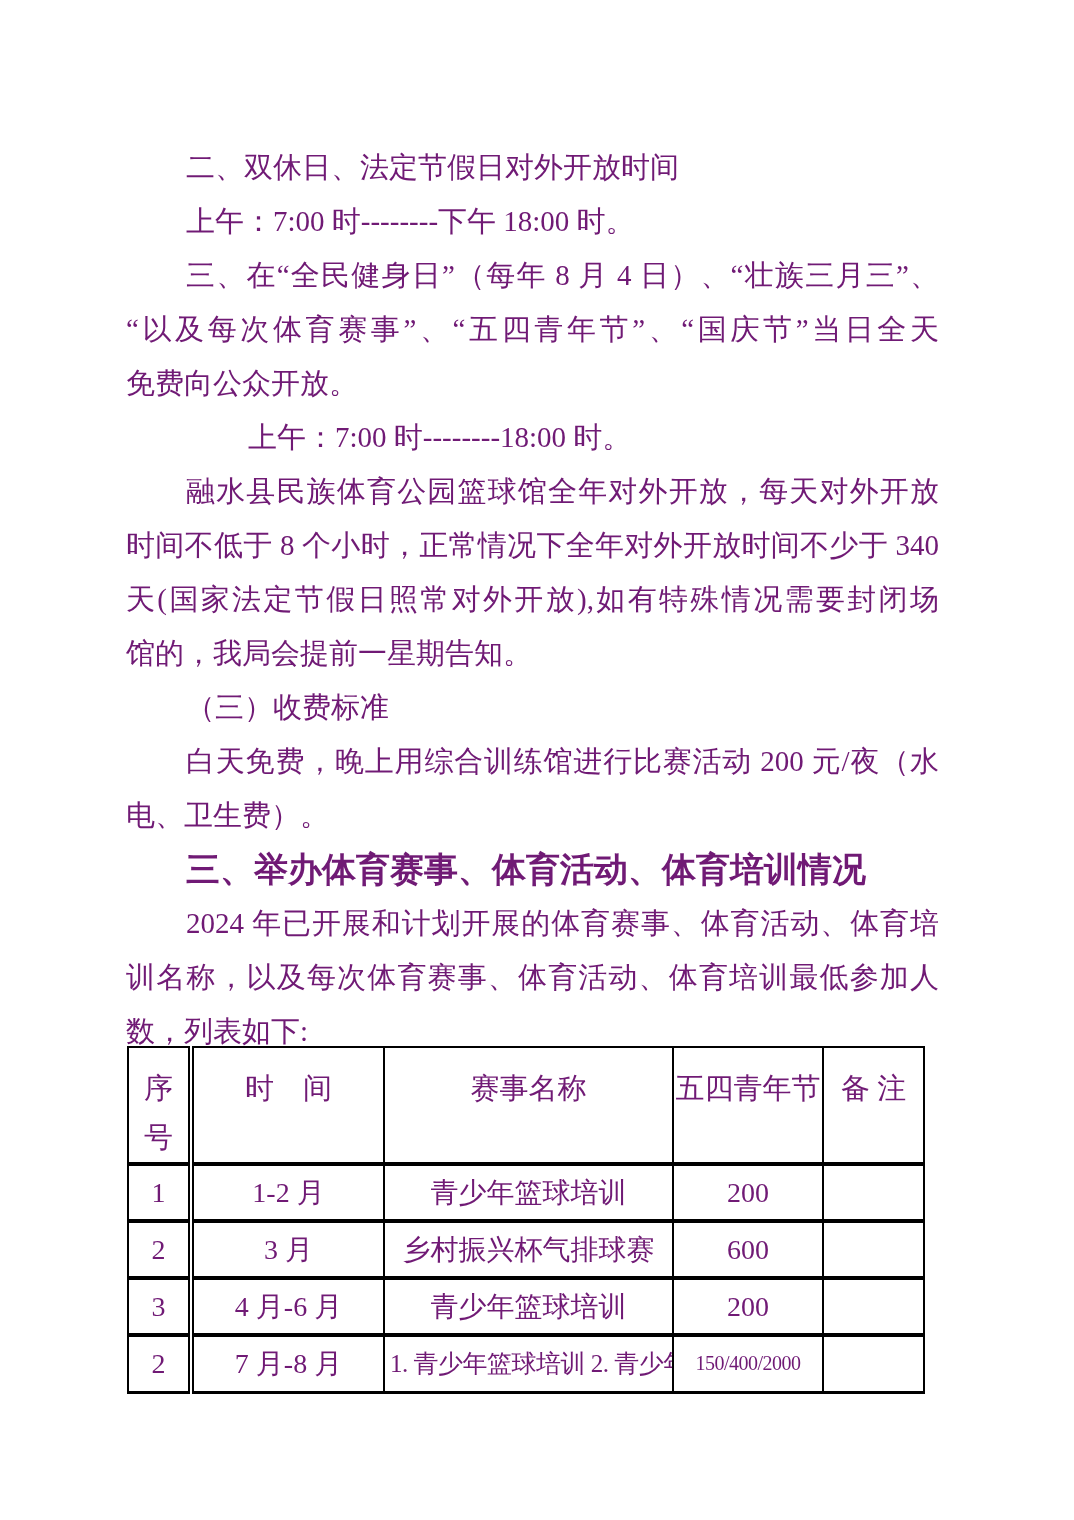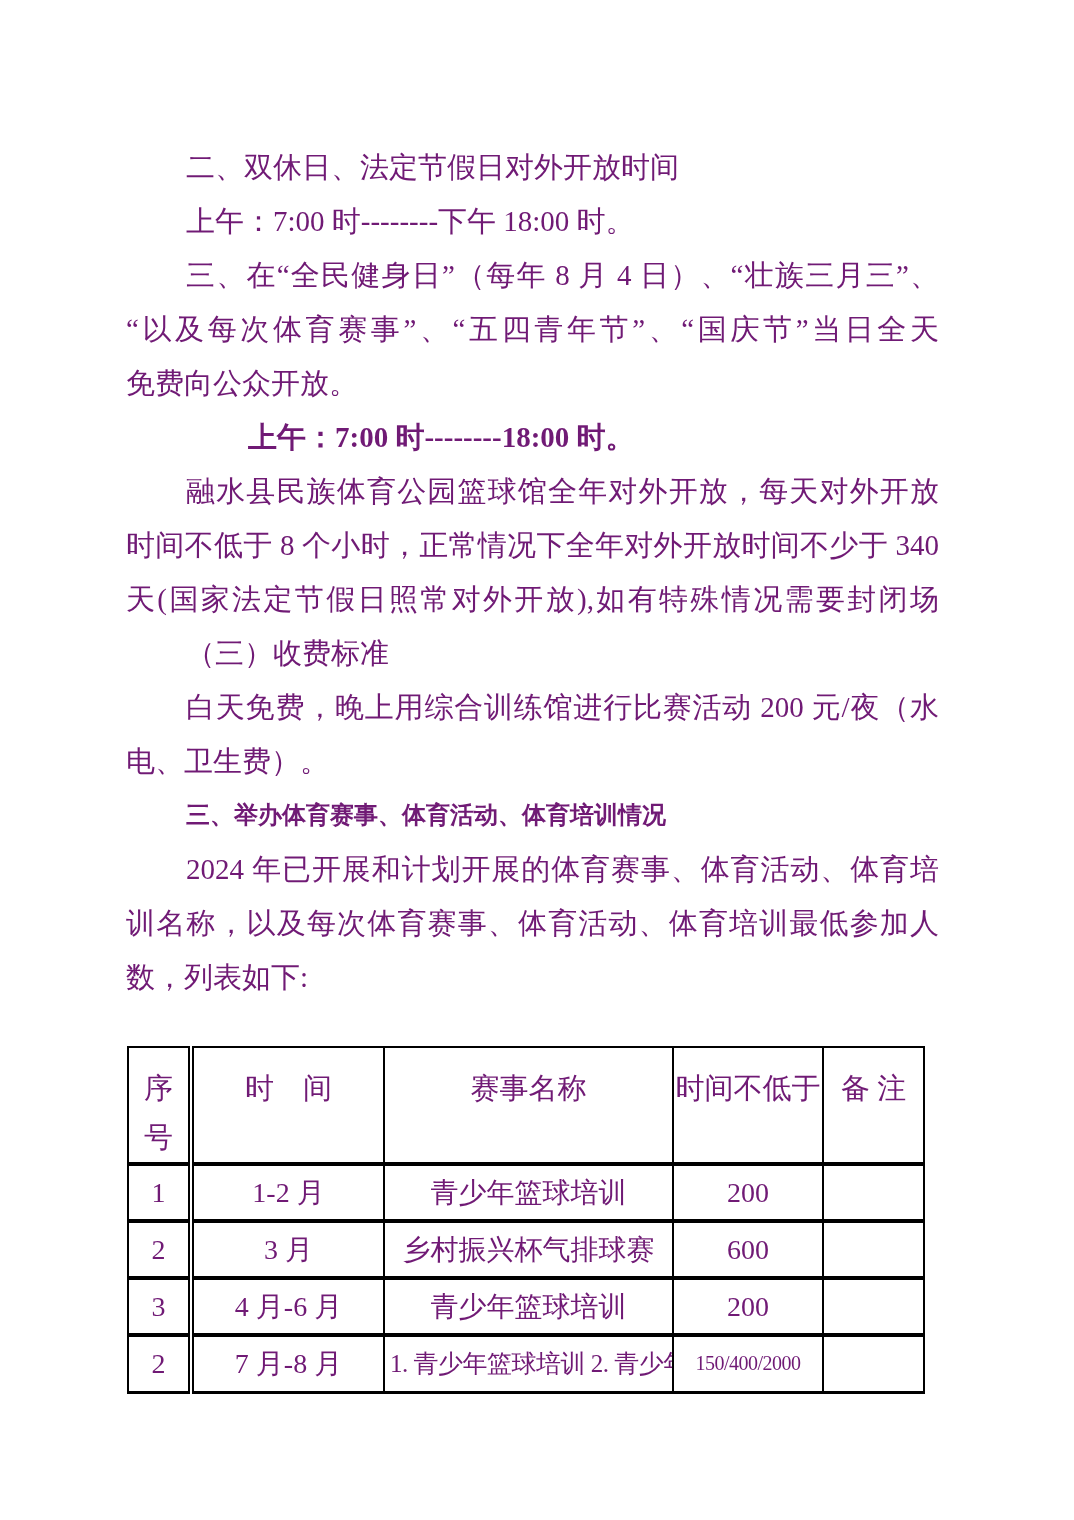--- a/index.html
+++ b/index.html
@@ -26,25 +26,25 @@
     white-space: pre;
   }
   .line.fill {
     white-space: normal;
     text-align: justify;
     text-align-last: justify;
     text-justify: inter-character;
   }
   .indent-0 { padding-left: 0; }
   .indent-2 { padding-left: 60px; }
-  .indent-4 { padding-left: 122px; font-weight: bold; }
+  .indent-4 { padding-left: 122px; }
   .line.bold {
     font-family: "Liberation Sans", "DejaVu Sans", sans-serif;
     font-weight: 700;
-    font-size: 24px;
+    font-size: 34px;
   }
   table.events-table {
     position: absolute;
     left: 127px;
     top: 1046px;
     width: 796px;
     border-collapse: collapse;
     table-layout: fixed;
     background: #ffffff;
   }
@@ -96,20 +96,21 @@
   <div class="body-text">
       <div class="line indent-2">二、双休日、法定节假日对外开放时间</div>
       <div class="line indent-2">上午：7:00 时--------下午 18:00 时。</div>
       <div class="line indent-2 fill">三、在“全民健身日”（每年 8 月 4 日）、“壮族三月三”、</div>
       <div class="line indent-0 fill">“以及每次体育赛事”、“五四青年节”、“国庆节”当日全天</div>
       <div class="line indent-0">免费向公众开放。</div>
       <div class="line indent-4">上午：7:00 时--------18:00 时。</div>
       <div class="line indent-2 fill">融水县民族体育公园篮球馆全年对外开放，每天对外开放</div>
       <div class="line indent-0 fill">时间不低于 8 个小时，正常情况下全年对外开放时间不少于 340</div>
       <div class="line indent-0 fill">天(国家法定节假日照常对外开放),如有特殊情况需要封闭场</div>
+      <div class="line indent-0">馆的，我局会提前一星期告知。</div>
       <div class="line indent-2">（三）收费标准</div>
       <div class="line indent-2 fill">白天免费，晚上用综合训练馆进行比赛活动 200 元/夜（水</div>
       <div class="line indent-0">电、卫生费）。</div>
       <div class="line indent-2 bold">三、举办体育赛事、体育活动、体育培训情况</div>
       <div class="line indent-2 fill">2024 年已开展和计划开展的体育赛事、体育活动、体育培</div>
       <div class="line indent-0 fill">训名称，以及每次体育赛事、体育活动、体育培训最低参加人</div>
       <div class="line indent-0">数，列表如下:</div>
     </div>
 
   <table class="events-table">
@@ -119,21 +120,21 @@
       <col style="width:289px">
       <col style="width:150px">
       <col style="width:101px">
     </colgroup>
     <thead>
       <tr>
         <th class="th-no">序
 号</th>
         <th>时　间</th>
         <th>赛事名称</th>
-        <th>时间不低于</th>
+        <th>五四青年节</th>
         <th>备 注</th>
       </tr>
     </thead>
     <tbody>
         <tr>
     <td class="cell-no">1</td>
     <td class="cell-time">1-2 月</td>
     <td class="cell-event">青少年篮球培训</td>
     <td class="cell-participants">200</td>
     <td class="cell-note"></td>

